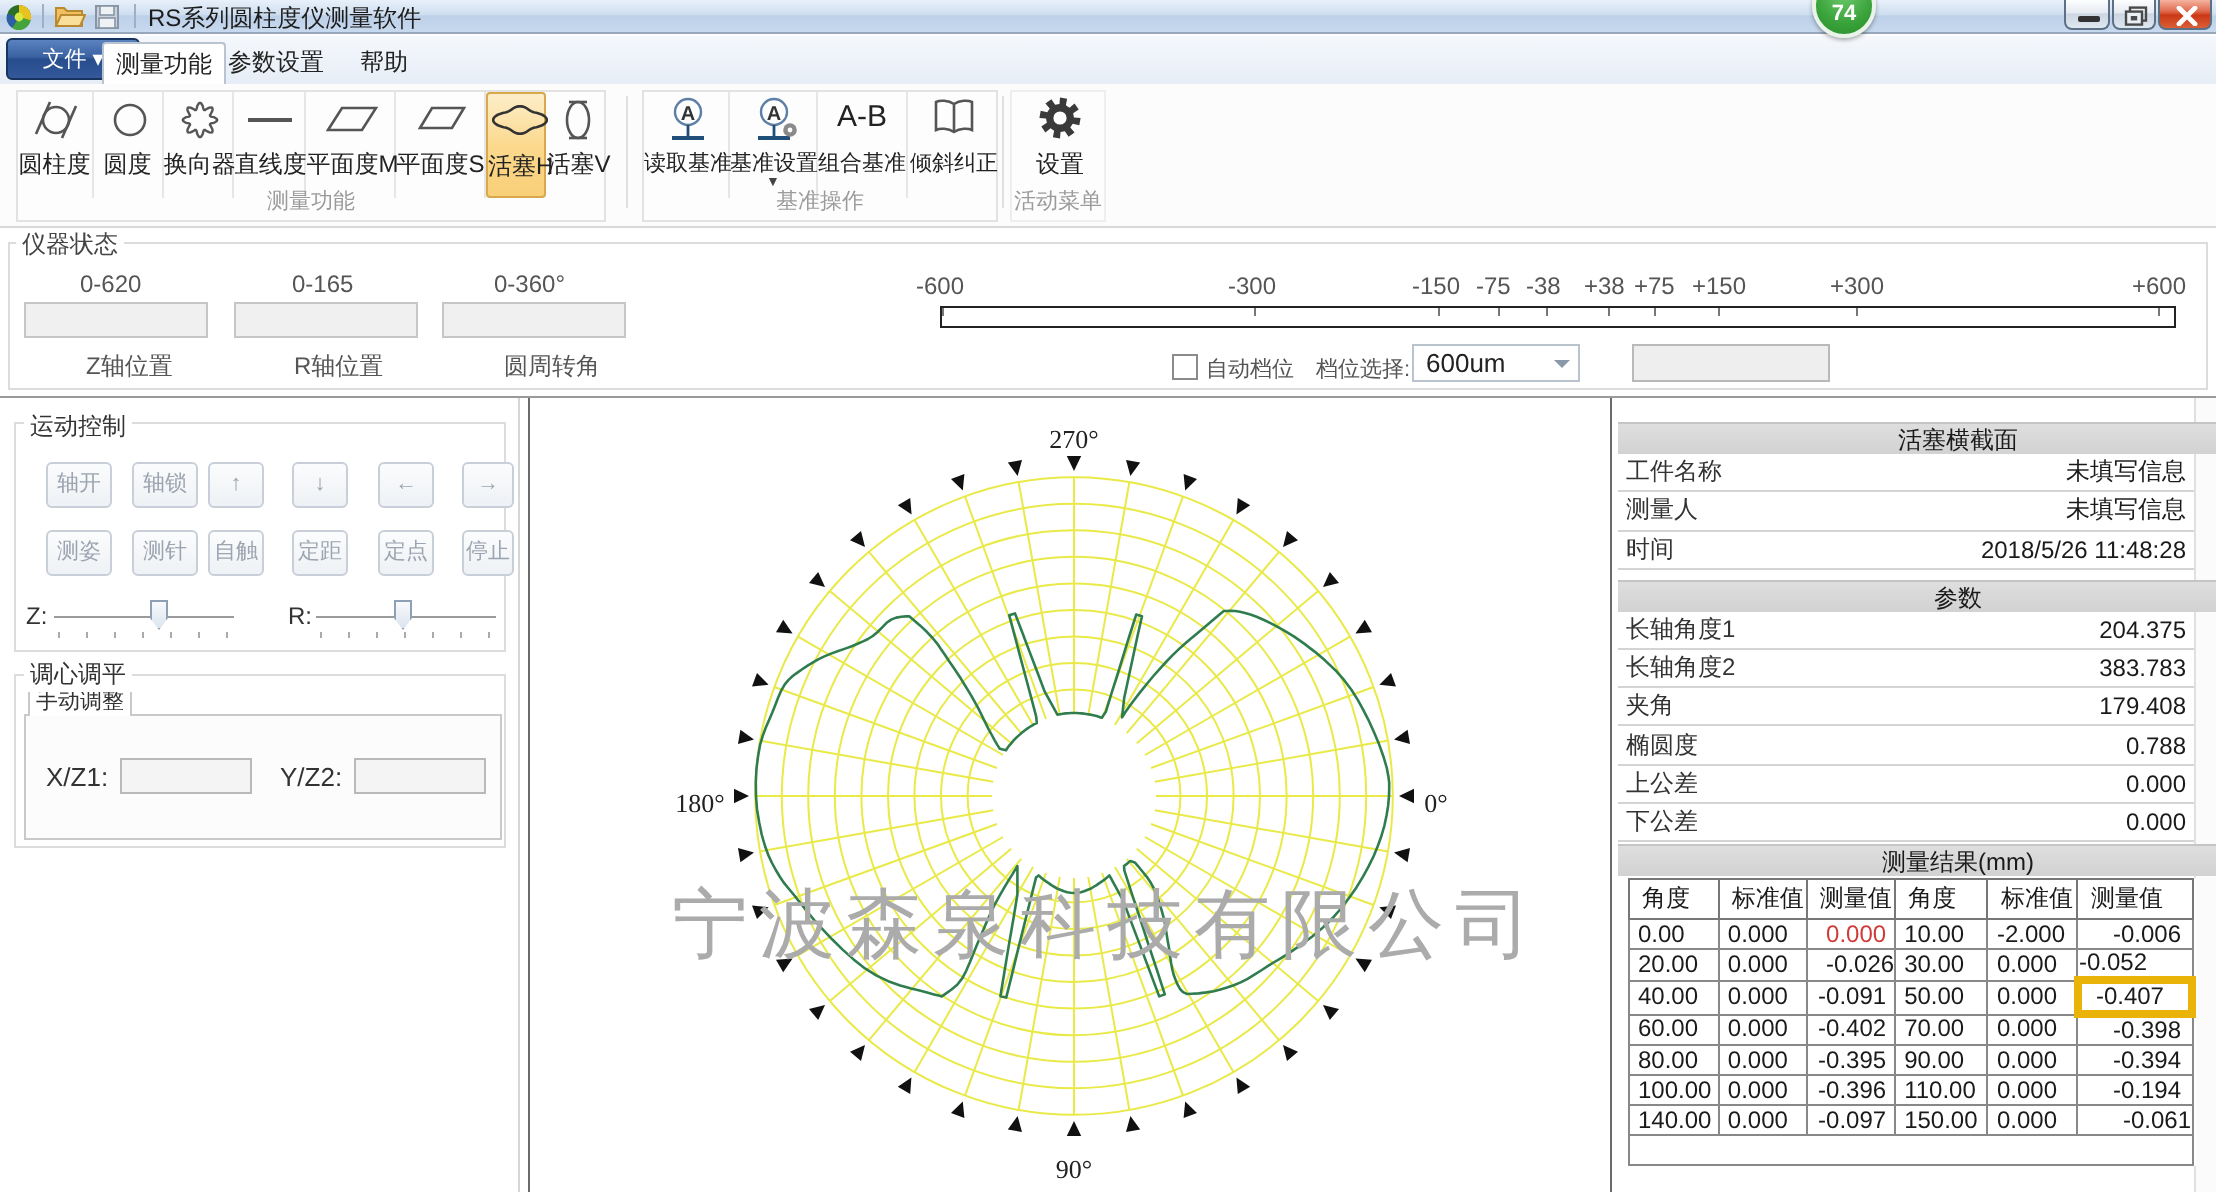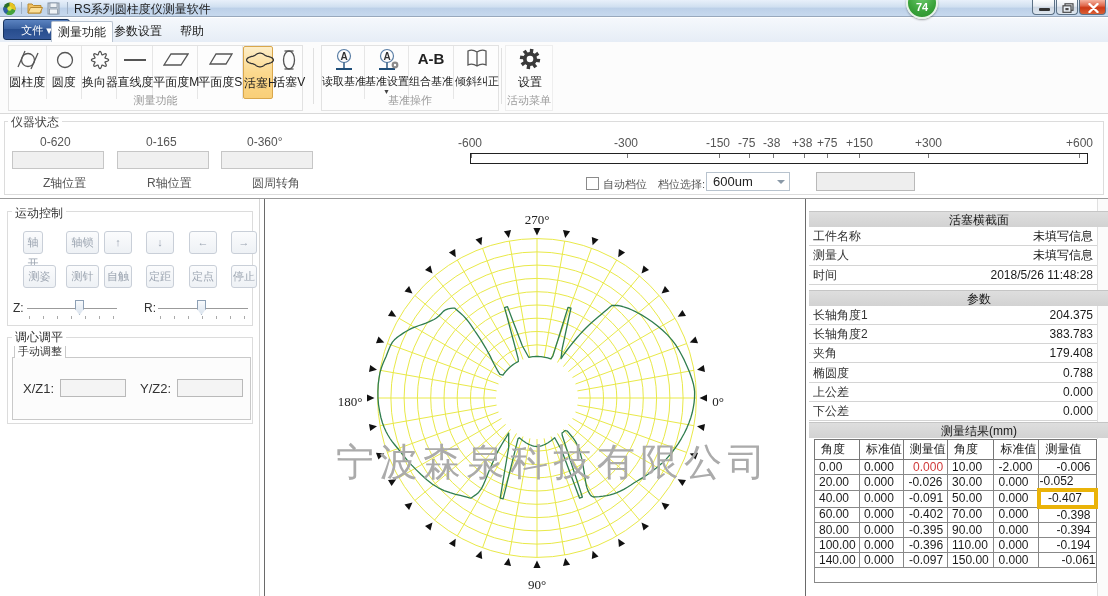--- a/index.html
+++ b/index.html
@@ -175,21 +175,21 @@
     <text x="11" y="12" text-anchor="middle" font-size="10" font-weight="bold" fill="#333">A</text>
     <line x1="11" y1="14.5" x2="11" y2="20" stroke="#1f4e79" stroke-width="1.4"></line>
     <line x1="3" y1="21" x2="19" y2="21" stroke="#1f4e79" stroke-width="2"></line>
     <circle cx="19" cy="17" r="3.4" fill="#8a8a8a"></circle>
           <circle cx="19" cy="17" r="1.2" fill="#fff"></circle>
    </svg>
    <div class="lab s">基准设置</div>
    <div class="abs" style="left:0;right:0;top:42px;text-align:center;font-size:7px;color:#444">▼</div>
   </div>
   <div class="rcell" style="left:87px;width:45px">
-   <div class="abs" style="left:0;right:0;top:4px;text-align:center;font-size:15px;color:#222;font-weight:bold">A-B</div>
+   <div class="abs" style="left:0;right:0;top:4px;text-align:center;font-size:15px;color:#222;font-weight:normal">A-B</div>
    <div class="lab s">组合基准</div>
   </div>
   <div class="rcell" style="left:132px;width:46px;border-right:none">
    <svg class="abs" style="left:12px;top:3px" width="22" height="20">
     <path d="M11,3 C8,1 4,1 2,2 L2,16 C4,15 8,15 11,17 C14,15 18,15 20,16 L20,2 C18,1 14,1 11,3 Z M11,3 L11,17" fill="none" stroke="#555" stroke-width="1.3"></path>
    </svg>
    <div class="lab s">倾斜纠正</div>
   </div>
   <div class="glab">基准操作</div>
  </div>
@@ -244,21 +244,21 @@
 <div class="combo" style="left:706px;top:172px;width:84px;height:19px;line-height:17px;padding-left:6px">600um<span class="arr"></span></div>
 <div class="tbox" style="left:816px;top:172px;width:99px;height:19px"></div>
 
 <div class="abs" style="left:0;top:198px;width:1108px;height:1px;background:#9a9a9a"></div>
 <div class="abs" style="left:259px;top:199px;width:1px;height:397px;background:#d6d6d6"></div>
 <div class="abs" style="left:264px;top:199px;width:1px;height:397px;background:#6a6a6a"></div>
 <div class="abs" style="left:805px;top:199px;width:1px;height:397px;background:#6a6a6a"></div>
 
 <div class="abs" style="left:7px;top:211px;width:246px;height:115px;border:1px solid #dcdcdc"></div>
 <div class="abs" style="left:12px;top:205px;background:#fff;padding:0 3px;font-size:12px;color:#333">运动控制</div>
-<div class="lbtn" style="left:23px;top:231px;width:20px">轴开</div>
+<div class="lbtn" style="left:23px;top:231px;width:33px">轴开</div>
 <div class="lbtn" style="left:66px;top:231px;width:33px">轴锁</div>
 <div class="lbtn" style="left:104px;top:231px;width:28px">↑</div>
 <div class="lbtn" style="left:146px;top:231px;width:28px">↓</div>
 <div class="lbtn" style="left:189px;top:231px;width:28px">←</div>
 <div class="lbtn" style="left:231px;top:231px;width:26px">→</div>
 <div class="lbtn" style="left:23px;top:265px;width:33px">测姿</div>
 <div class="lbtn" style="left:66px;top:265px;width:33px">测针</div>
 <div class="lbtn" style="left:104px;top:265px;width:28px">自触</div>
 <div class="lbtn" style="left:146px;top:265px;width:28px">定距</div>
 <div class="lbtn" style="left:189px;top:265px;width:28px">定点</div>
@@ -445,21 +445,21 @@
         <td style="border:1px solid #888;padding-left:4px;width:46px">0.00</td>
         <td style="border:1px solid #888;padding-left:4px;width:47px">0.000</td>
         <td style="border:1px solid #888;width:46px;color:#d03a3a;text-align:right;padding-right:4px">0.000</td>
         <td style="border:1px solid #888;padding-left:4px;width:48px">10.00</td>
         <td style="border:1px solid #888;padding-left:4px;width:47px">-2.000</td>
         <td style="border:1px solid #888;text-align:right;padding-right:5px;width:46px">-0.006</td>
       </tr>
 <tr style="height:15.1px;line-height:13px">
         <td style="border:1px solid #888;padding-left:4px;width:46px">20.00</td>
         <td style="border:1px solid #888;padding-left:4px;width:47px">0.000</td>
-        <td style="border:1px solid #888;width:46px;text-align:center;padding-right:0">-0.026</td>
+        <td style="border:1px solid #888;width:46px;text-align:right;padding-right:0">-0.026</td>
         <td style="border:1px solid #888;padding-left:4px;width:48px">30.00</td>
         <td style="border:1px solid #888;padding-left:4px;width:47px">0.000</td>
         <td style="border:1px solid #888;text-align:right;padding-right:22px;width:46px">-0.052</td>
       </tr>
 <tr style="height:15.1px;line-height:13px">
         <td style="border:1px solid #888;padding-left:4px;width:46px">40.00</td>
         <td style="border:1px solid #888;padding-left:4px;width:47px">0.000</td>
         <td style="border:1px solid #888;width:46px;text-align:right;padding-right:4px">-0.091</td>
         <td style="border:1px solid #888;padding-left:4px;width:48px">50.00</td>
         <td style="border:1px solid #888;padding-left:4px;width:47px">0.000</td>

